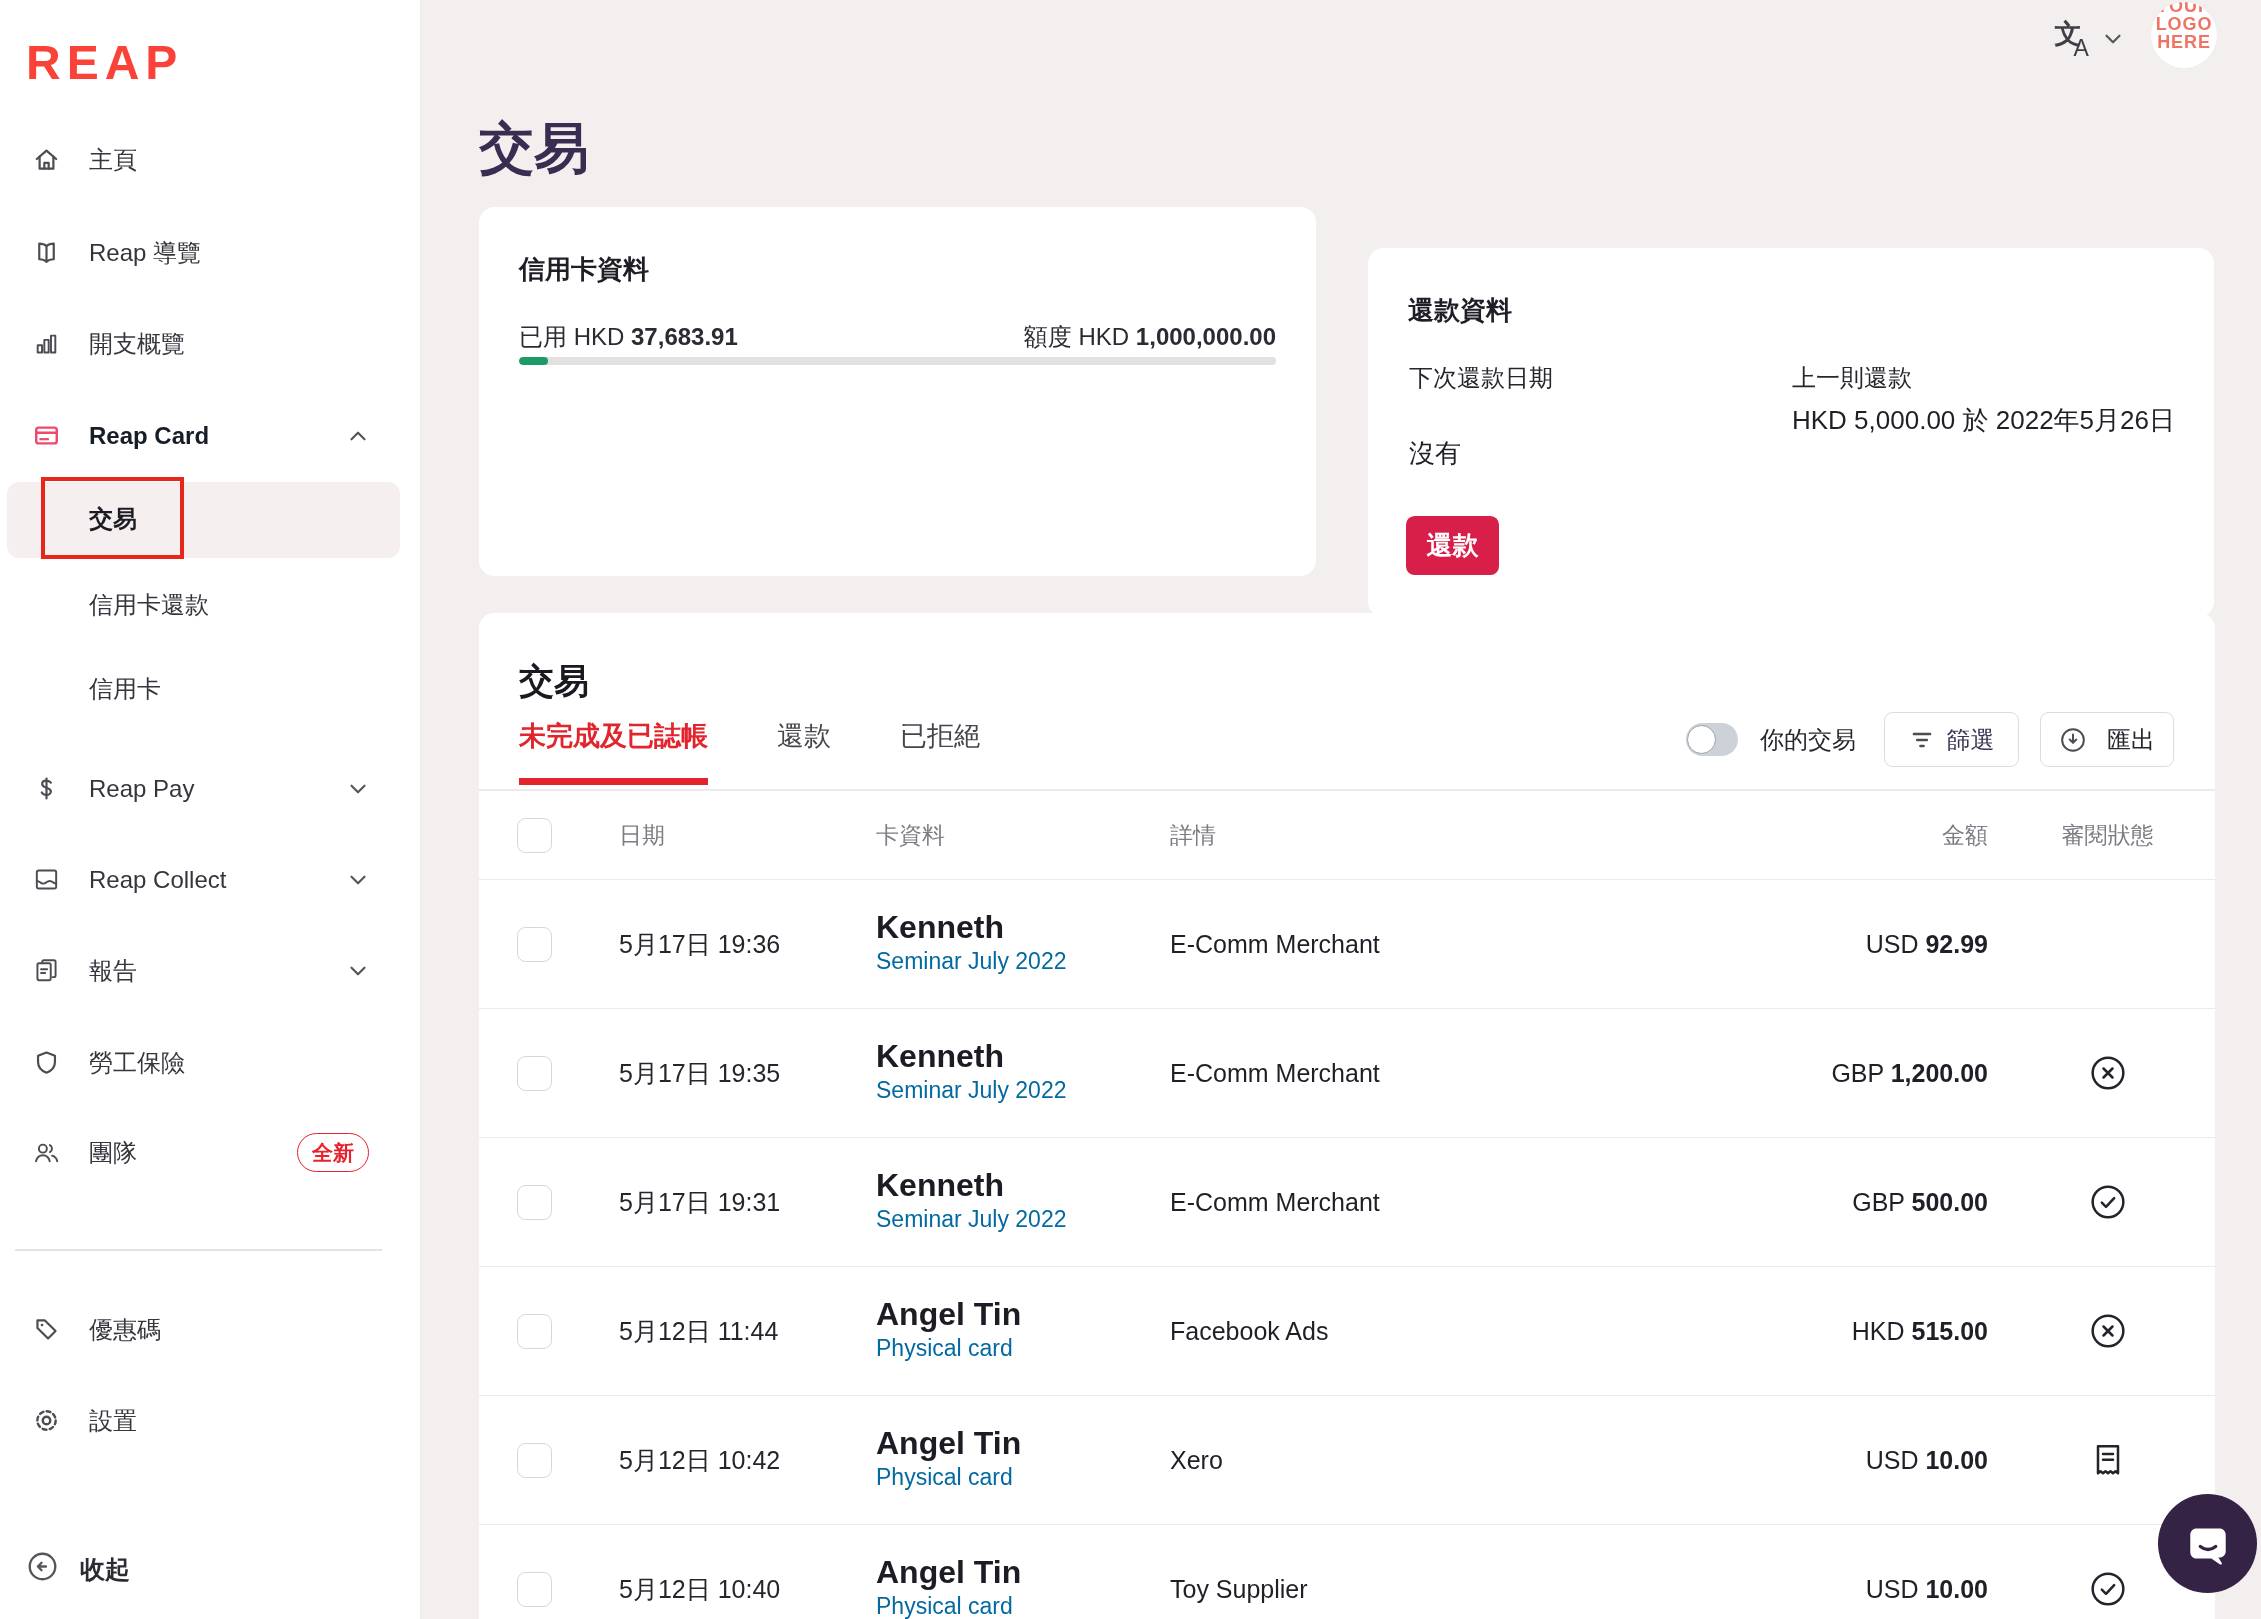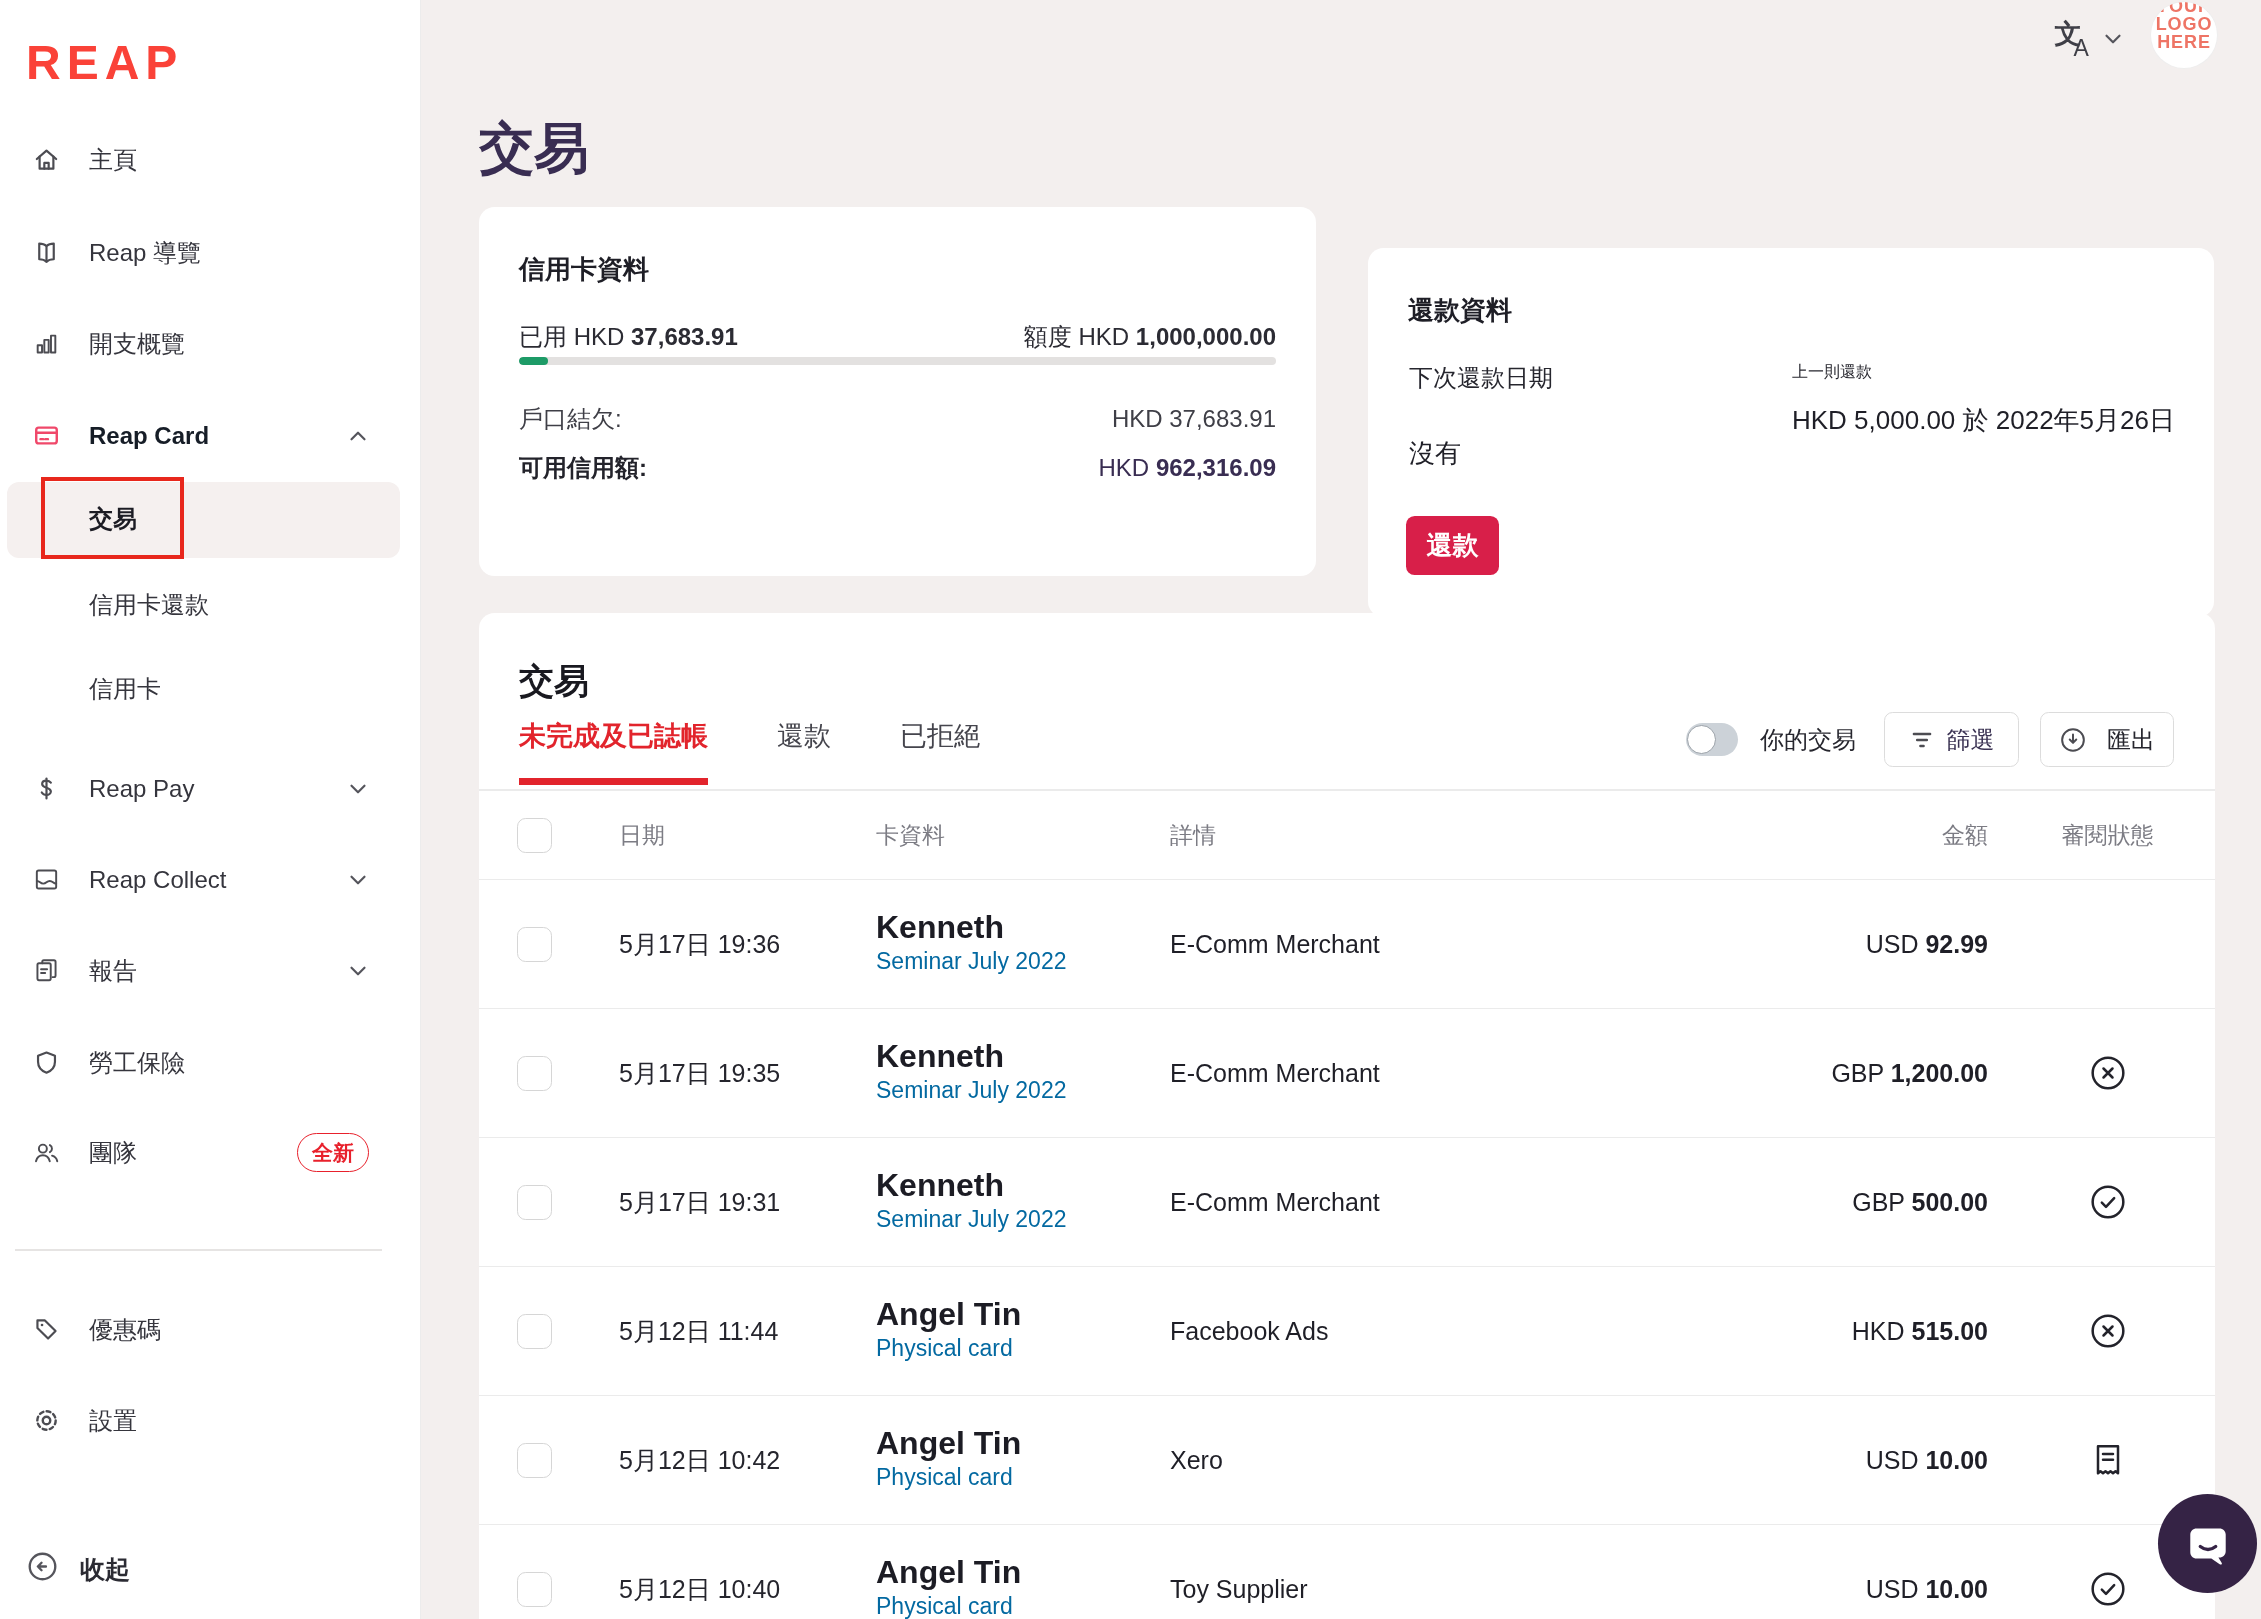--- a/index.html
+++ b/index.html
@@ -49,21 +49,21 @@
   #cc-fill { height:7.8px; border-radius:4.3px; background:#1d9b67; }
   #cc-rows2 { position:absolute; left:40px; right:40px; top:194px; font-size:24px; }
   .cc-line { display:flex; justify-content:space-between; margin-bottom:14px; line-height:35px; }
   .cc-line .lab { color:#3f3f47; }
   .cc-line .lab.bold { color:#23232b; }
   .cc-line .val { color:#3f3f47; }
   #avail-val { color:#392d52; }
 
   #rp-next-label { position:absolute; left:41px; top:114px; font-size:24px; color:#26262e; }
   #rp-next-value { position:absolute; left:41px; top:188px; font-size:26px; color:#1f1f27; }
-  #rp-last-label { position:absolute; left:424px; top:114px; font-size:16px; color:#26262e; }
+  #rp-last-label { position:absolute; left:424px; top:114px; font-size:24px; color:#26262e; }
   #rp-last-value { position:absolute; left:424px; top:152px; width:389px; font-size:26px; line-height:40px; color:#1f1f27; }
   #rp-button { position:absolute; left:38px; top:268px; width:93px; height:59px; background:#d81f49; border:none; border-radius:8.6px; color:#fff; font-size:26px; font-weight:bold; font-family:inherit; cursor:pointer; }
 
   
   #panel { position:absolute; left:479px; top:613px; width:1736px; height:1124px; background:#fff; border-radius:15.6px; }
   #panel-title { position:absolute; left:40px; top:45px; font-size:35px; font-weight:bold; color:#191920; }
   #tabs { position:absolute; left:40px; top:105px; display:flex; gap:69px; }
   .tab { font-size:27px; color:#45454d; padding-bottom:24px; cursor:pointer; border-bottom:7px solid transparent; }
   .tab.active { color:#e2242c; font-weight:bold; border-bottom-color:#e2242c; }
   #tabs-divider { position:absolute; left:0; top:176px; width:1736px; height:1.7px; background:#ebebeb; }
@@ -272,30 +272,20 @@
 
   <section class="card" id="card-credit">
     <h2>信用卡資料</h2>
     <div id="cc-row1">
       <span><span>已用</span> <span>HKD</span> <span class="bold">37,683.91</span></span>
       <span><span>額度</span> <span>HKD</span> <span class="bold">1,000,000.00</span></span>
     </div>
     <div id="cc-bar">
       <div id="cc-fill" style="width: 3.77%;"></div>
     </div>
-    <div id="cc-rows2">
-      <div class="cc-line">
-        <span class="lab">戶口結欠:</span>
-        <span class="val">HKD 37,683.91</span>
-      </div>
-      <div class="cc-line">
-        <span class="lab bold">可用信用額:</span>
-        <span class="val" id="avail-val"><span>HKD</span> <span class="bold">962,316.09</span></span>
-      </div>
-    </div>
   </section>
 
   <section class="card" id="card-repay">
     <h2>還款資料</h2>
     <div id="rp-next-label">下次還款日期</div>
     <div id="rp-next-value">沒有</div>
     <div id="rp-last-label">上一則還款</div>
     <div id="rp-last-value">HKD 5,000.00 於 2022年5月26日</div>
     <button id="rp-button">還款</button>
   </section>

